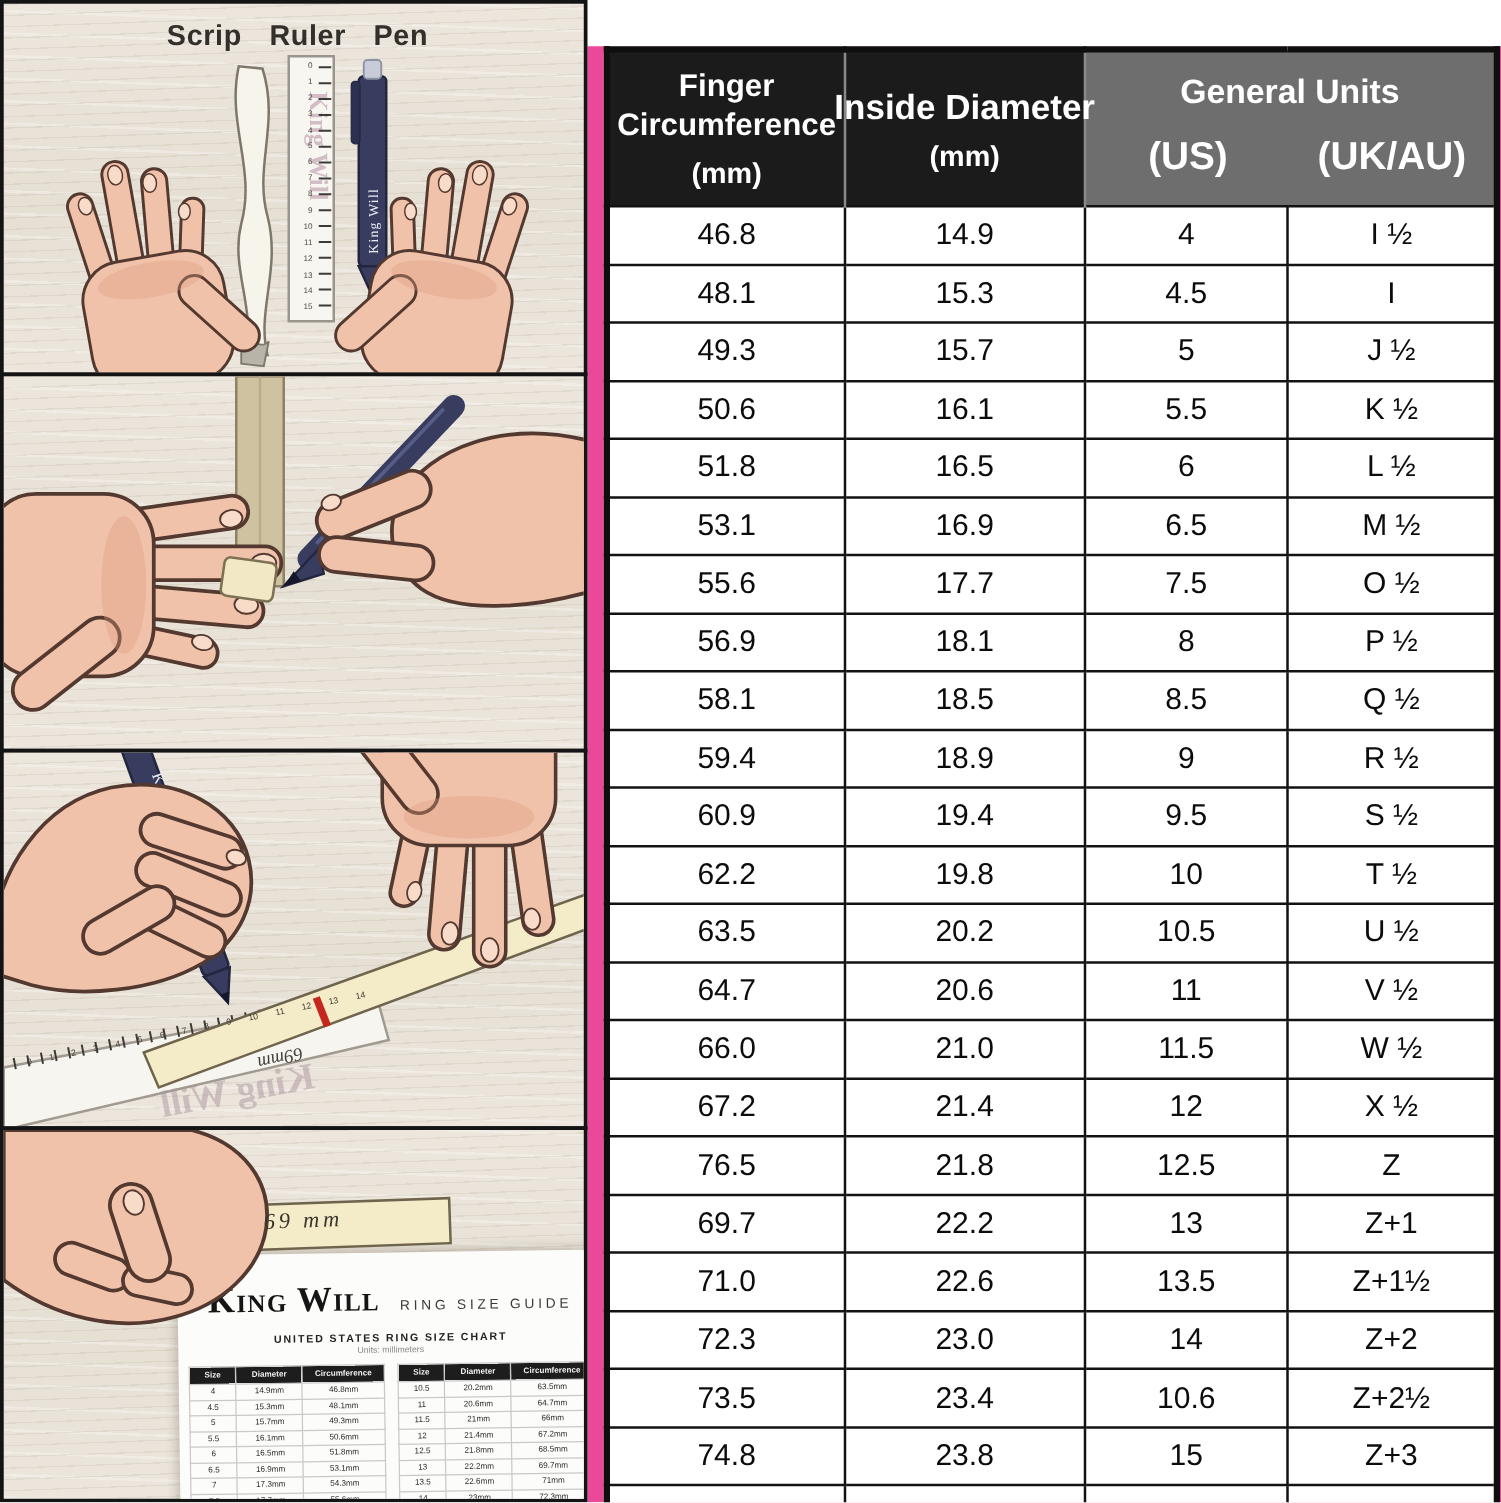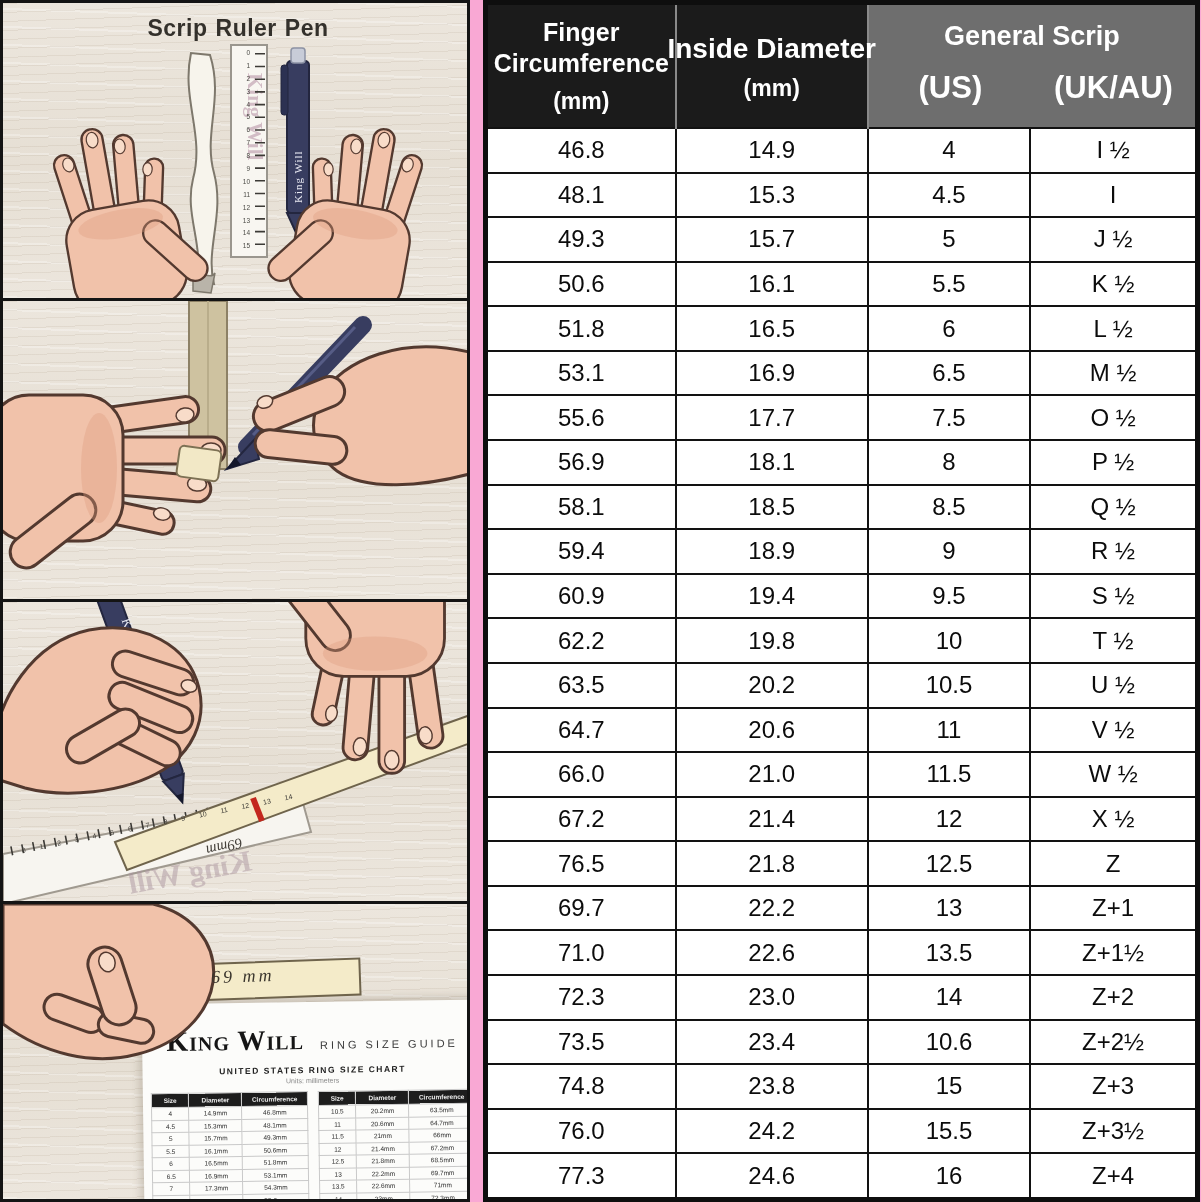--- a/index.html
+++ b/index.html
@@ -15,42 +15,42 @@
   .wood{background:
     repeating-linear-gradient(178deg, rgba(150,130,105,.12) 0 1px, transparent 1px 9px),
     repeating-linear-gradient(2deg, rgba(255,255,255,.28) 0 2px, transparent 2px 18px),
     linear-gradient(180deg,#ece6dd,#e6dfd4 55%,#ece6dd);}
   .panel svg{position:absolute;left:0;top:0;}
   
   .handfill rect{fill:#f1c2aa;stroke:#53392f;stroke-width:3px;}
   .nail{fill:#f8dcc9;stroke:#53392f;stroke-width:1.5px;}
   .shade{fill:#dd9c7d;opacity:.35;stroke:none;}
   
-  .tool-labels{position:absolute;top:12px;left:0;width:470px;display:flex;justify-content:center;gap:8px;
+  .tool-labels{position:absolute;top:12px;left:0;width:470px;display:flex;justify-content:center;gap:22px;
     font-size:23px;font-weight:bold;color:#33302b;letter-spacing:.5px;}
   .ruler-nums-v{position:absolute;left:231px;top:47px;height:200px;width:16px;display:flex;flex-direction:column;
     justify-content:space-between;align-items:flex-end;font-size:6.5px;color:#4a4a45;line-height:1;}
   .ruler-nums-d{position:absolute;left:18px;top:245px;width:276px;display:flex;justify-content:space-between;
     transform:rotate(-11.3deg);transform-origin:0 0;font-size:7px;color:#3f3d38;line-height:1;}
   
   .paper{position:absolute;left:140px;top:98px;width:340px;height:206px;background:#fcfcfa;
     transform:rotate(-0.8deg);box-shadow:-3px -3px 8px rgba(90,80,60,.25);color:#1c1c1c;}
   .paper-head{display:flex;justify-content:center;align-items:baseline;gap:16px;margin-top:22px;}
   .brand-logo{font-family:"Liberation Serif",serif;font-weight:bold;font-variant:small-caps;font-size:28px;letter-spacing:1px;color:#151515;}
   .guide-title{font-size:11px;letter-spacing:3px;color:#3a3a3a;}
   .paper-sub{text-align:center;font-size:8.5px;font-weight:bold;letter-spacing:1.5px;margin-top:9px;color:#222;}
   .paper-units{text-align:center;font-size:7px;color:#888;margin-top:2px;}
   .mini-tables{display:flex;gap:10px;padding:7px 8px 0 8px;}
   .mini{width:50%;border-collapse:collapse;font-size:6.5px;color:#2a2a2a;table-layout:fixed;}
   .mini thead td{background:#1d1d1d;color:#eee;height:13px;font-weight:bold;}
   .mini td{border:1px solid #c9c9c9;text-align:center;height:11.5px;padding:0;overflow:hidden;}
   .strip-mark-text{position:absolute;left:208px;top:62px;font-family:"Liberation Serif",serif;font-style:italic;
     font-size:18px;letter-spacing:3px;color:#3a352d;transform:rotate(-2deg);}
   
-  .right{flex:1;background:#f9a8d4;padding-left:13px;box-sizing:border-box;}
+  .right{flex:1;background:#ec4899;padding-left:13px;box-sizing:border-box;margin-top:37px;}
   table.sizes{width:717px;height:1202px;border-collapse:collapse;table-layout:fixed;background:#fff;
     border:5px solid #0e0e0e;}
   table.sizes th{padding:0;vertical-align:middle;}
   th.black{background:#1b1b1b;color:#fff;border-left:2px solid #8a8a8a;}
   th.black:first-child{border-left:none;}
   th.gray{background:#6e6e6e;color:#fff;border-left:2px solid #8a8a8a;}
   .hwrap{display:flex;flex-direction:column;align-items:center;justify-content:center;height:122px;}
   .h1{font-size:25px;font-weight:bold;line-height:1.25;text-align:center;}
   .h1.nowrap{white-space:nowrap;font-size:28px;}
   .h2{font-size:23px;font-weight:bold;margin-top:9px;}
@@ -374,21 +374,21 @@
             </div>
           </th>
           <th class="black">
             <div class="hwrap">
               <span class="h1 nowrap">Inside Diameter</span>
               <span class="h2">(mm)</span>
             </div>
           </th>
           <th class="gray gs" colspan="2">
             <div class="hwrap">
-              <span class="h1">General Scrip</span>
+              <span class="h1">General Units</span>
               <div class="uswrap">
                 <span>(US)</span>
                 <span>(UK/AU)</span>
               </div>
             </div>
           </th>
         </tr>
       </thead>
       <tbody>
           <tr>
@@ -517,26 +517,20 @@
             <td>10.6</td>
             <td>Z+2½</td>
           </tr>
           <tr>
             <td>74.8</td>
             <td>23.8</td>
             <td>15</td>
             <td>Z+3</td>
           </tr>
           <tr>
-            <td>76.0</td>
-            <td>24.2</td>
-            <td>15.5</td>
-            <td>Z+3½</td>
-          </tr>
-          <tr>
             <td>77.3</td>
             <td>24.6</td>
             <td>16</td>
             <td>Z+4</td>
           </tr>
         </tbody>
     </table>
   </div>
 </div>
 

